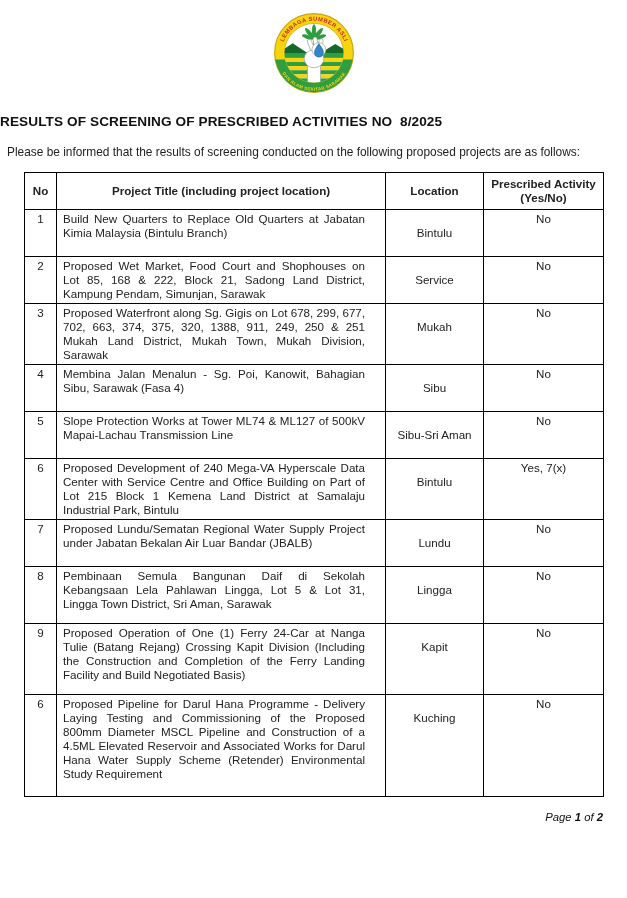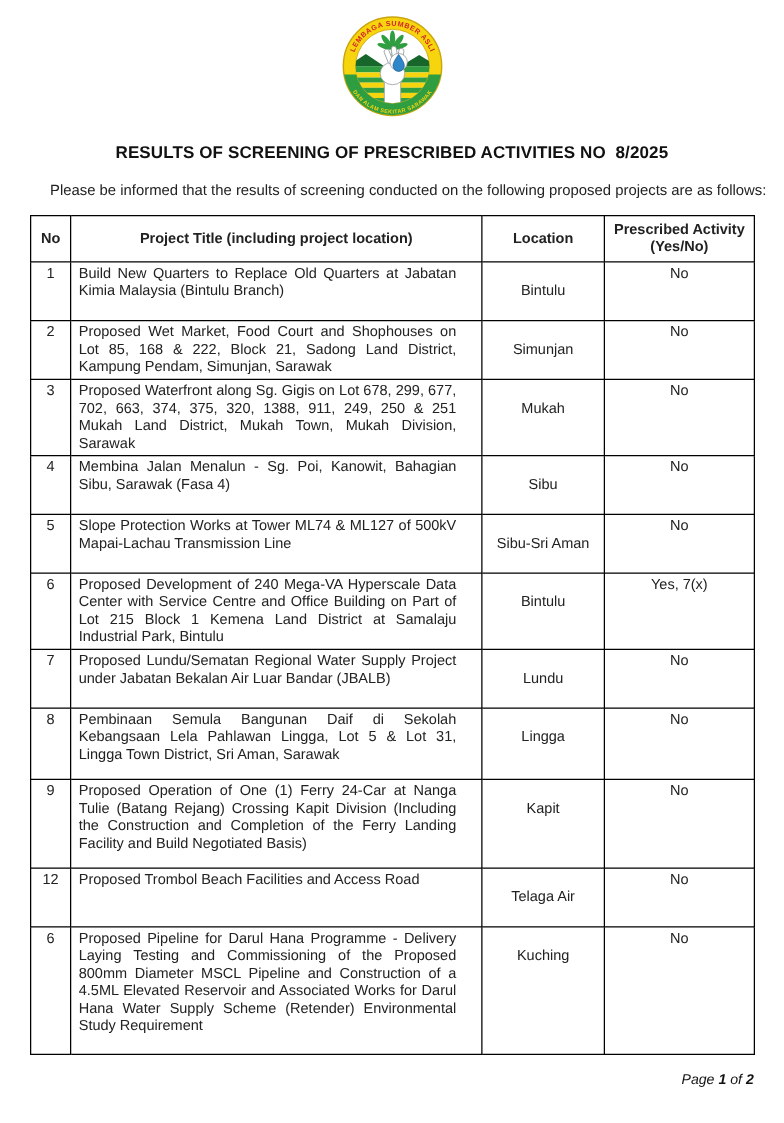--- a/index.html
+++ b/index.html
@@ -10,30 +10,30 @@
     color:#1f1f1f;
     overflow:hidden;
   }
   .page { position:relative; width:627px; height:898px; background:#fff; }
 
   .logo-wrap { width:100%; display:flex; justify-content:center; padding-top:12px; }
   .logo-wrap svg { width:92px; height:82px; }
 
   .doc-title {
     margin-top:20px;
-    text-align:center;
+    text-align:left;
     font-size:13.6px;
     font-weight:bold;
     letter-spacing:0.1px;
     white-space:pre-wrap;
     color:#111;
   }
 
   .intro {
-    margin:15px 24px 0 40px;
+    margin:15px 24px 0 7px;
     width:581px;
     font-size:11.9px;
     line-height:16.5px;
     text-align:left;
     color:#222;
   }
 
   table.results {
     margin:11px 0 0 24px;
     width:579px;
@@ -154,21 +154,21 @@
       </tr>
       <tr style="height:28px">
         <td class="c-no">1</td>
         <td class="c-title">Build New Quarters to Replace Old Quarters at Jabatan Kimia Malaysia (Bintulu Branch)</td>
         <td class="c-loc">Bintulu</td>
         <td class="c-pa">No</td>
       </tr>
       <tr style="height:42px">
         <td class="c-no">2</td>
         <td class="c-title">Proposed Wet Market, Food Court and Shophouses on Lot 85, 168 &amp; 222, Block 21, Sadong Land District, Kampung Pendam, Simunjan, Sarawak</td>
-        <td class="c-loc">Simunjan</td>
+        <td class="c-loc">Service</td>
         <td class="c-pa">No</td>
       </tr>
       <tr style="height:46px">
         <td class="c-no">3</td>
         <td class="c-title">Proposed Waterfront along Sg. Gigis on Lot 678, 299, 677, 702, 663, 374, 375, 320, 1388, 911, 249, 250 &amp; 251 Mukah Land District, Mukah Town, Mukah Division, Sarawak</td>
         <td class="c-loc">Mukah</td>
         <td class="c-pa">No</td>
       </tr>
       <tr style="height:28px">
         <td class="c-no">4</td>
@@ -197,26 +197,20 @@
       <tr style="height:57px">
         <td class="c-no">8</td>
         <td class="c-title">Pembinaan Semula Bangunan Daif di Sekolah Kebangsaan Lela Pahlawan Lingga, Lot 5 &amp; Lot 31, Lingga Town District, Sri Aman, Sarawak</td>
         <td class="c-loc">Lingga</td>
         <td class="c-pa">No</td>
       </tr>
       <tr style="height:71px">
         <td class="c-no">9</td>
         <td class="c-title">Proposed Operation of One (1) Ferry 24-Car at Nanga Tulie (Batang Rejang) Crossing Kapit Division (Including the Construction and Completion of the Ferry Landing Facility and Build Negotiated Basis)</td>
         <td class="c-loc">Kapit</td>
-        <td class="c-pa">No</td>
-      </tr>
-      <tr style="height:26px">
-        <td class="c-no">12</td>
-        <td class="c-title">Proposed Trombol Beach Facilities and Access Road</td>
-        <td class="c-loc">Telaga Air</td>
         <td class="c-pa">No</td>
       </tr>
       <tr style="height:102px">
         <td class="c-no">6</td>
         <td class="c-title">Proposed Pipeline for Darul Hana Programme - Delivery Laying Testing and Commissioning of the Proposed 800mm Diameter MSCL Pipeline and Construction of a 4.5ML Elevated Reservoir and Associated Works for Darul Hana Water Supply Scheme (Retender) Environmental Study Requirement</td>
         <td class="c-loc">Kuching</td>
         <td class="c-pa">No</td>
       </tr>
     </tbody>
   </table>

